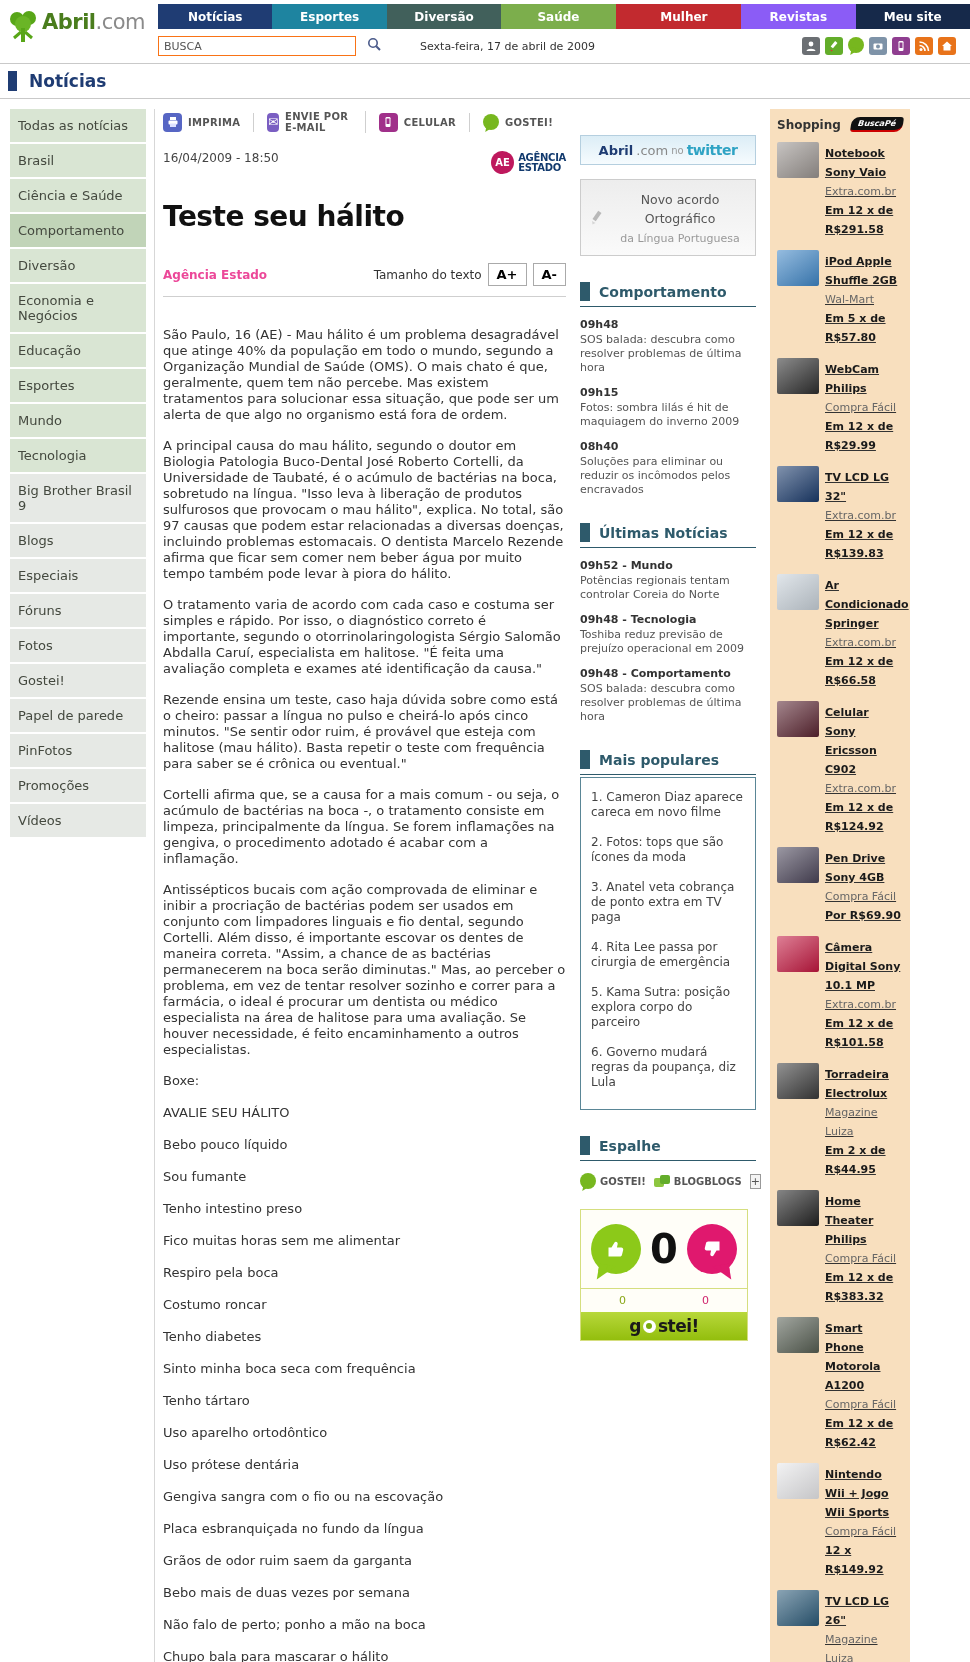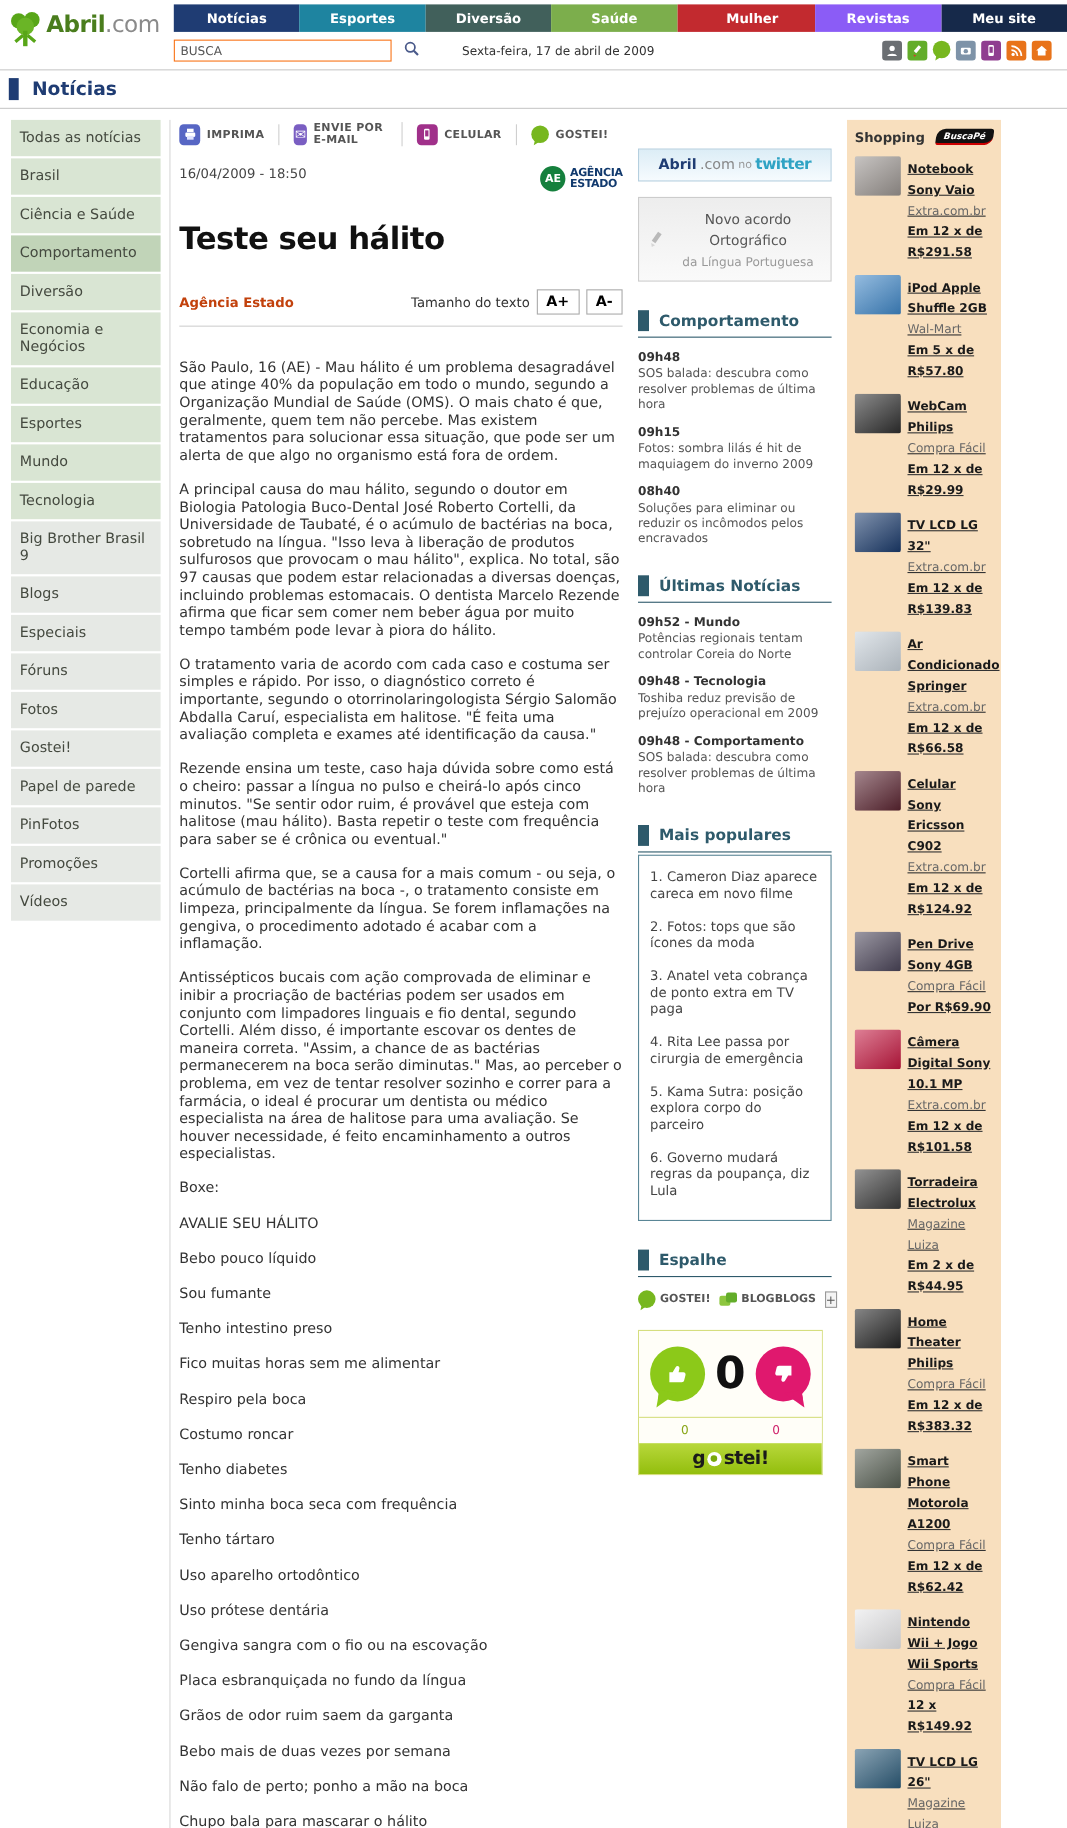--- a/index.html
+++ b/index.html
@@ -54,28 +54,28 @@
   .tool:first-child{ padding-left:0; }
   .tool:last-child{ border-right:none; }
   .tool-label { font-size:10px; color:#555; font-weight:bold; letter-spacing:0.3px; }
   .tool-icon { width:19px; height:19px; border-radius:4px; display:flex; align-items:center; justify-content:center; }
   .ti-print{ background:#5766c4; } .ti-mail{ background:#7a5ec2; } .ti-cell{ background:#a0308a; }
   .envelope { color:#fff; font-size:12px; line-height:1; }
 
   .date-row { display:flex; justify-content:space-between; align-items:flex-start; padding:8px 0 0 0; }
   .article-datetime { font-size:12px; color:#444; }
   .ae-logo { display:flex; align-items:center; gap:4px; }
-  .ae-circle { width:23px; height:23px; border-radius:50%; background:#15803d; color:#fff; font-size:10px;
+  .ae-circle { width:23px; height:23px; border-radius:50%; background:#be185d; color:#fff; font-size:10px;
                font-weight:bold; display:flex; align-items:center; justify-content:center; }
   .ae-name { font-size:10px; font-weight:bold; color:#123a6e; line-height:10px; letter-spacing:-0.3px; }
 
   .article-title { font-size:28px; color:#111; margin:26px 0 30px 0; letter-spacing:-0.5px; }
   .byline-row { display:flex; justify-content:space-between; align-items:center; padding-bottom:10px;
                 border-bottom:1px solid #cfcfcf; margin-bottom:16px; }
-  .byline { font-size:12px; font-weight:bold; color:#c2410c; }
+  .byline { font-size:12px; font-weight:bold; color:#ec4899; }
   .textsize { display:flex; align-items:center; gap:6px; font-size:12px; color:#333; }
   .ts-btn { border:1px solid #aaa; background:#fff; font-weight:bold; font-size:13px; padding:3px 8px;
             cursor:pointer; font-family:inherit; }
 
   .article-body { padding-top:14px; }
   .article-body p { font-size:13px; line-height:16px; color:#333; margin-bottom:15px; }
   .check-line { font-size:13px; color:#333; margin:0 0 17px 0; }
 
   
   .news-col { width:176px; flex:none; margin-left:14px; }

